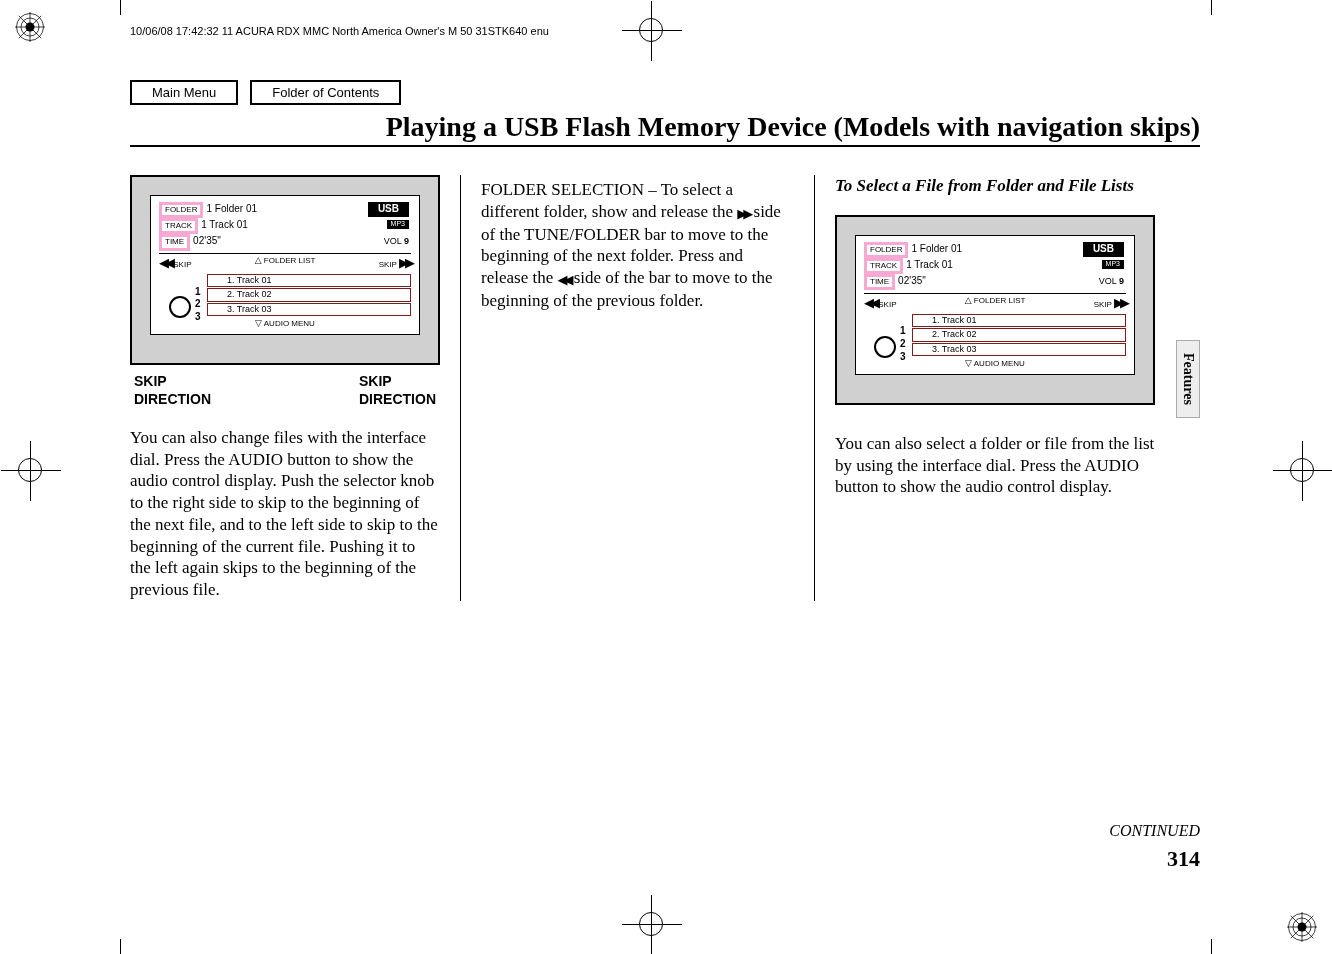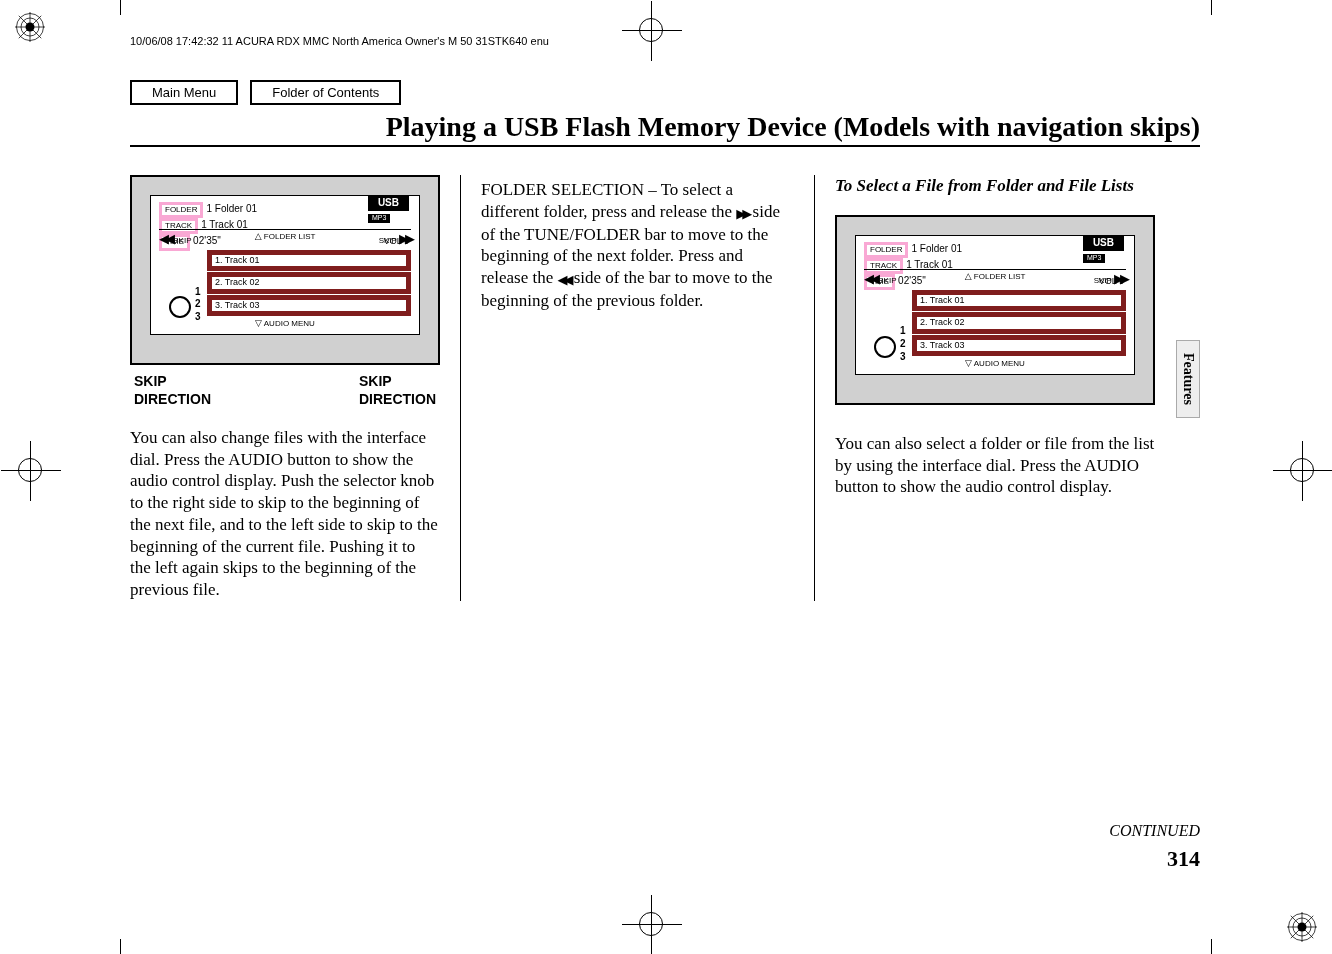--- a/index.html
+++ b/index.html
@@ -33,21 +33,21 @@
   .crop-right-circle::before { content:""; position:absolute; left:11px; top:-18px; width:1px; height:60px; background:#000; }
   .crop-right-circle::after { content:""; position:absolute; top:11px; left:-18px; width:60px; height:1px; background:#000; }
   .trim-line { position: absolute; background:#000; }
   .trim-v1 { top:0; left:120px; width:1px; height:15px; }
   .trim-v2 { top:0; right:120px; width:1px; height:15px; }
   .trim-v1b { bottom:0; left:120px; width:1px; height:15px; }
   .trim-v2b { bottom:0; right:120px; width:1px; height:15px; }
 
   .header-meta {
     position:absolute;
-    top:35px; left:130px;
+    top:25px; left:130px;
     font-size:11px;
     font-family: Arial, sans-serif;
   }
 
   .page-area {
     position:absolute;
     top:80px; left:130px;
     width: 1070px;
     height: 810px;
   }
@@ -95,28 +95,28 @@
     font-size: 10px;
   }
   .screen-inner {
     position:absolute;
     top: 18px; left: 18px; right: 18px; bottom: 28px;
     background: #fff;
     border: 1px solid #000;
     padding: 6px 8px;
   }
   .tag-box { border:3px solid #f9a8d4; display:inline-block; font-size:8px; padding:0 3px; margin-right:3px; }
-  .usb-badge { position:absolute; top:0; right:10px; }
+  .usb-badge { position:absolute; top:6px; right:10px; text-align:right; }
   .usb-badge .usb { background:#000; color:#fff; font-weight:bold; font-size:10px; padding:1px 10px; display:inline-block; }
   .usb-badge .mp3 { background:#000; color:#fff; font-size:7px; padding:0 4px; display:inline-block; margin-top:1px; }
   .vol-line { position:absolute; top:40px; right:10px; font-size:9px; }
   .list-area { position:absolute; bottom:4px; left:8px; right:8px; }
   .bar-label { font-size:8px; display:flex; justify-content:space-between; border-top:1px solid #000; padding-top:1px; }
   .track-list { margin-top:2px; }
-  .track-row { border:5px solid #7f1d1d; font-size:9px; padding:0 3px; margin-bottom:1px; background:#fff; }
+  .track-row { border:1px solid #7f1d1d; font-size:9px; padding:0 19px; margin-bottom:1px; background:#fff; }
   .audio-menu { text-align:center; font-size:8px; margin-top:2px; }
   .dial-circle { position:absolute; left:10px; bottom:12px; width:22px; height:22px; border:2px solid #000; border-radius:50%; background:#fff; }
   .skip-labels { display:flex; justify-content:space-between; font-family: Arial, sans-serif; font-weight:bold; font-size:14px; margin-bottom:18px; padding:0 4px; }
 
   .body-text { margin-top: 4px; }
 
   .bold { font-weight: normal; text-align: center; }
   .italic { font-style: italic; font-weight: bold; }
 
   .side-tab {
@@ -238,21 +238,21 @@
       </div>
       <div class="skip-labels">
         <div><span>SKIP</span><br><span>DIRECTION</span></div>
         <div><span>SKIP</span><br><span>DIRECTION</span></div>
       </div>
       <p class="body-text">You can also change files with the interface dial. Press the AUDIO button to show the audio control display. Push the selector knob to the right side to skip to the beginning of the next file, and to the left side to skip to the beginning of the current file. Pushing it to the left again skips to the beginning of the previous file.</p>
     </div>
 
     <div class="col col2">
       <p class="body-text">
-        <span class="bold">FOLDER SELECTION</span><span> – </span><span>To select a different folder, press and release the </span><span class="tri tri-fwd"></span><span> side of the TUNE/FOLDER bar to move to the beginning of the next folder. Press and release the </span><span class="tri tri-rew"></span><span> side of the bar to move to the beginning of the previous folder.</span>
+        <span class="bold">FOLDER SELECTION</span><span> – </span><span>To select a different folder, show and release the </span><span class="tri tri-fwd"></span><span> side of the TUNE/FOLDER bar to move to the beginning of the next folder. Press and release the </span><span class="tri tri-rew"></span><span> side of the bar to move to the beginning of the previous folder.</span>
       </p>
     </div>
 
     <div class="col col3">
       <p class="italic">To Select a File from Folder and File Lists</p>
       <div class="display-figure" style="margin-top:18px;">
         <div class="screen-inner">
           <div><span class="tag-box">FOLDER</span><span>1 Folder 01</span></div>
           <div><span class="tag-box">TRACK</span><span>1 Track 01</span></div>
           <div><span class="tag-box">TIME</span><span>02'35"</span></div>

